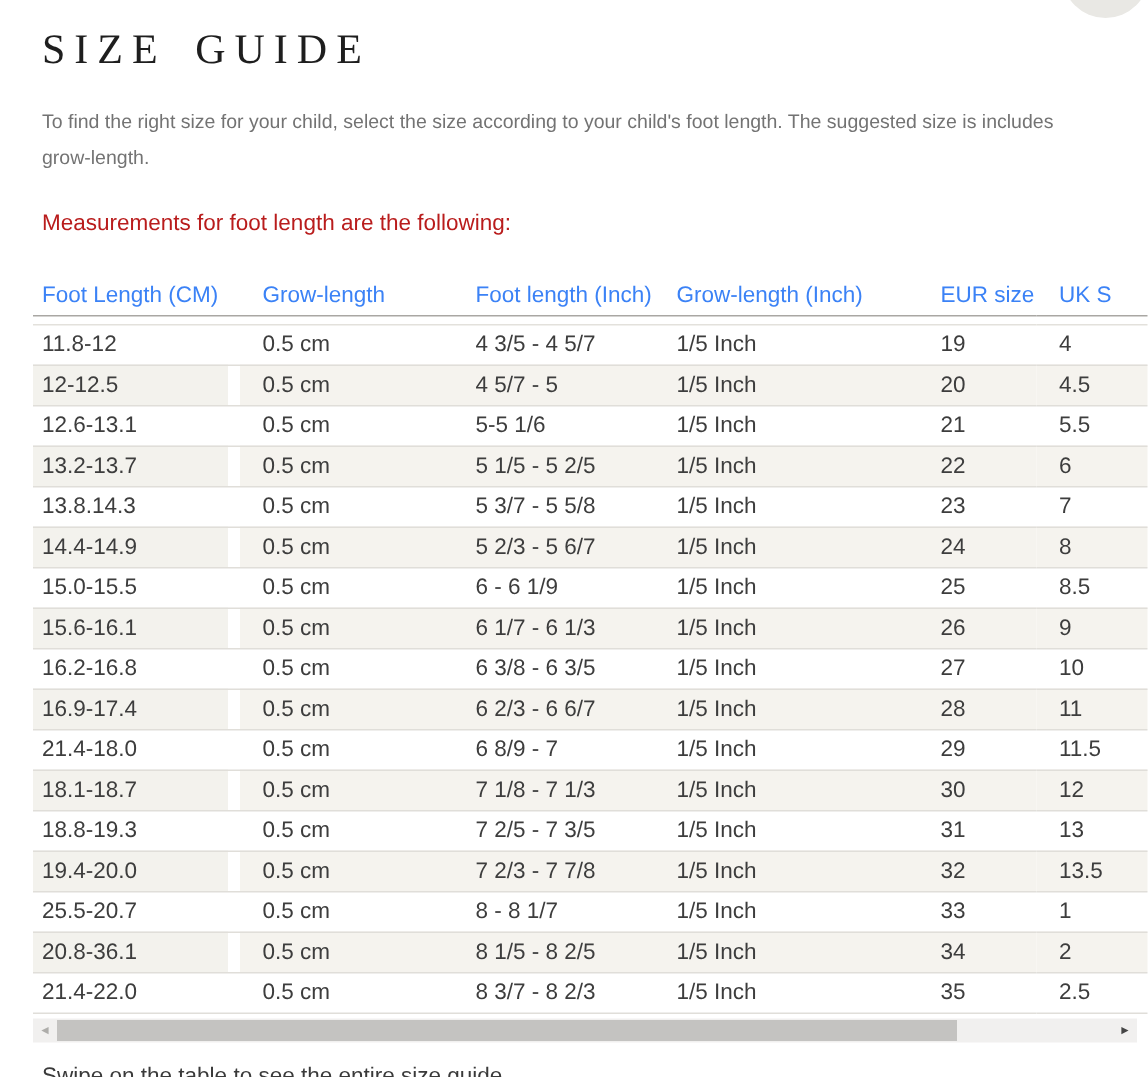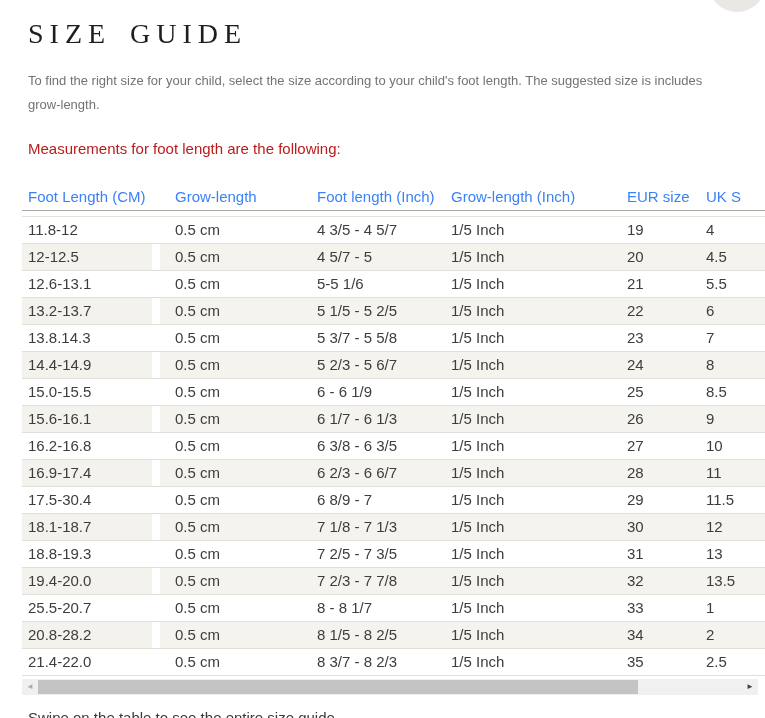--- a/index.html
+++ b/index.html
@@ -228,21 +228,21 @@
         </tr>
         <tr>
           <td>16.9-17.4</td>
           <td>0.5 cm</td>
           <td>6 2/3 - 6 6/7</td>
           <td>1/5 Inch</td>
           <td>28</td>
           <td>11</td>
         </tr>
         <tr>
-          <td>17.5-30.4</td>
+          <td>21.4-18.0</td>
           <td>0.5 cm</td>
           <td>6 8/9 - 7</td>
           <td>1/5 Inch</td>
           <td>29</td>
           <td>11.5</td>
         </tr>
         <tr>
           <td>18.1-18.7</td>
           <td>0.5 cm</td>
           <td>7 1/8 - 7 1/3</td>
@@ -268,21 +268,21 @@
         </tr>
         <tr>
           <td>25.5-20.7</td>
           <td>0.5 cm</td>
           <td>8 - 8 1/7</td>
           <td>1/5 Inch</td>
           <td>33</td>
           <td>1</td>
         </tr>
         <tr>
-          <td>20.8-28.2</td>
+          <td>20.8-36.1</td>
           <td>0.5 cm</td>
           <td>8 1/5 - 8 2/5</td>
           <td>1/5 Inch</td>
           <td>34</td>
           <td>2</td>
         </tr>
         <tr>
           <td>21.4-22.0</td>
           <td>0.5 cm</td>
           <td>8 3/7 - 8 2/3</td>

